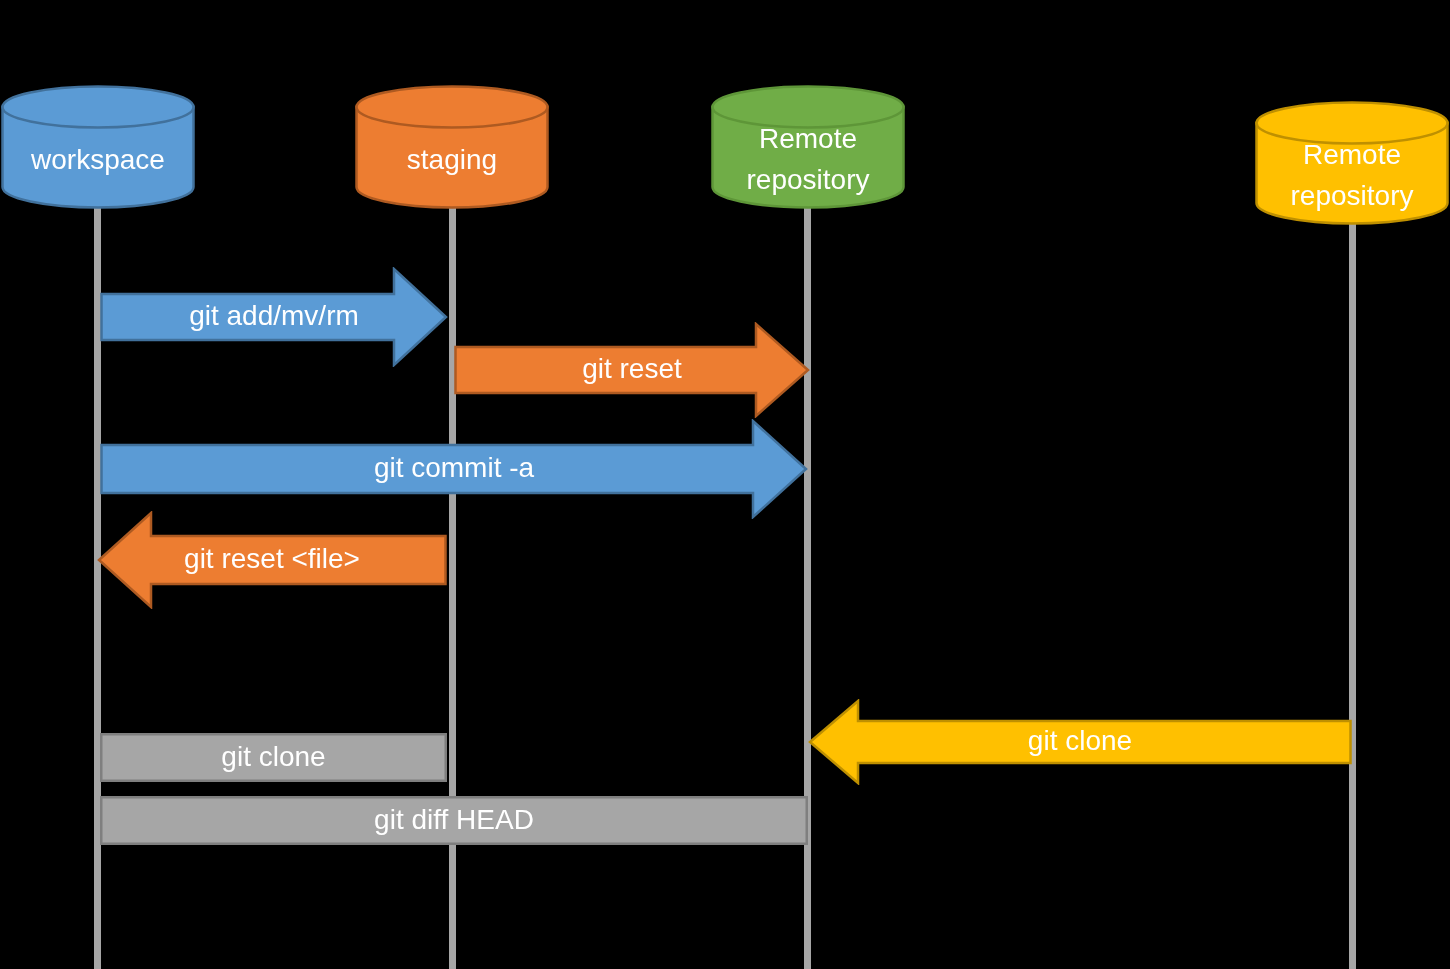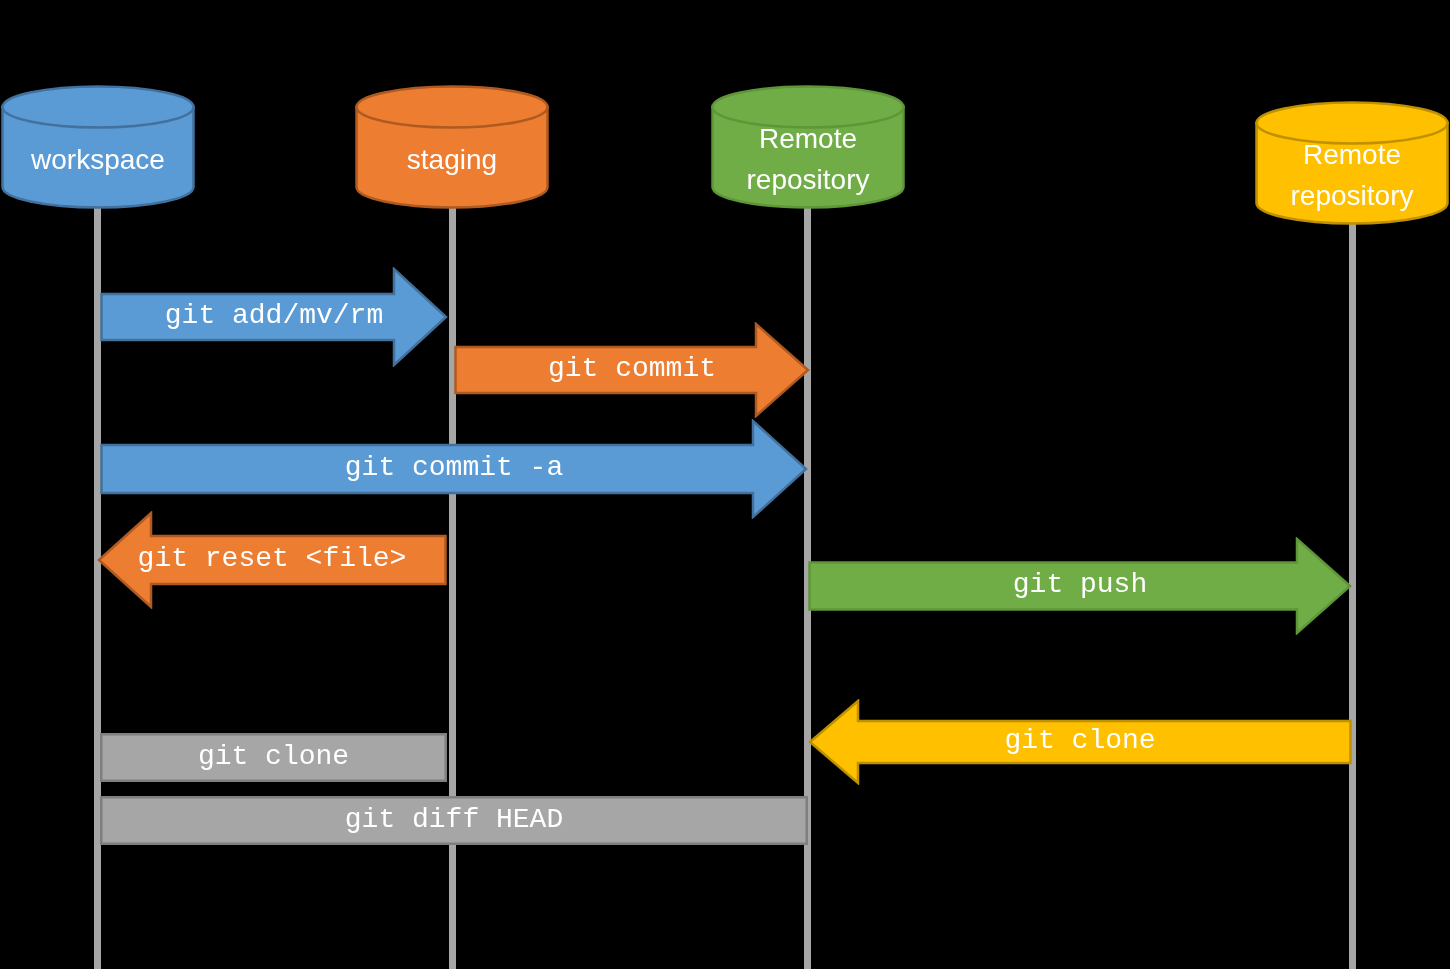--- a/index.html
+++ b/index.html
@@ -19,21 +19,20 @@
     position: absolute;
     width: 7px;
     top: 205px;
     height: 764px;
     background: #A6A6A6;
     z-index: 1;
   }
   .flow {
     position: absolute;
     z-index: 2;
-    font-family: Liberation Mono, monospace;
   }
   .flow svg {
     display: block;
     position: absolute;
     left: 0;
     top: 0;
   }
   .flow-label {
     position: absolute;
     inset: 0;
@@ -89,43 +88,37 @@
     <svg width="348" height="100" viewBox="0 0 348 100">
       <polygon points="1.5,27 294,27 294,2 346,50 294,98 294,73 1.5,73" stroke-width="2.5" fill="#5B9BD5" stroke="#41719C"></polygon>
     </svg>
     <div class="flow-label">git add/mv/rm</div>
   </div>
 
   <div class="flow" style="left:454px; top:322px; width:356px; height:96px">
     <svg width="356" height="96" viewBox="0 0 356 96">
       <polygon points="1.5,25 302,25 302,2 354,48 302,94 302,71 1.5,71" stroke-width="2.5" fill="#ED7D31" stroke="#AE5A21"></polygon>
     </svg>
-    <div class="flow-label">git commit</div>
+    <div class="flow-label">git reset</div>
   </div>
 
   <div class="flow" style="left:100px; top:419px; width:708px; height:100px">
     <svg width="708" height="100" viewBox="0 0 708 100">
       <polygon points="1.5,26 653,26 653,2 706,50 653,98 653,74 1.5,74" stroke-width="2.5" fill="#5B9BD5" stroke="#41719C"></polygon>
     </svg>
     <div class="flow-label">git commit -a</div>
   </div>
 
   <div class="flow" style="left:97px; top:511px; width:350px; height:98px">
     <svg width="350" height="98" viewBox="0 0 350 98">
       <polygon points="348.5,25 54,25 54,2 2,49 54,96 54,73 348.5,73" stroke-width="2.5" fill="#ED7D31" stroke="#AE5A21"></polygon>
     </svg>
     <div class="flow-label">git reset &lt;file&gt;</div>
   </div>
 
-  <div class="flow" style="left:808px; top:537px; width:544px; height:98px">
-    <svg width="544" height="98" viewBox="0 0 544 98">
-      <polygon points="1.5,25.5 489,25.5 489,2 542,49 489,96 489,72.5 1.5,72.5" stroke-width="2.5" fill="#70AD47" stroke="#5E9638"></polygon>
-    </svg>
-    <div class="flow-label">git push</div>
-  </div>
 
 
   <div class="flow" style="left:808px; top:699px; width:544px; height:86px">
     <svg width="544" height="86" viewBox="0 0 544 86">
       <polygon points="542.5,22 50,22 50,2 2,43 50,84 50,64 542.5,64" stroke-width="2.5" fill="#FFC000" stroke="#BF9000"></polygon>
     </svg>
     <div class="flow-label">git clone</div>
   </div>
 
   <div class="flow" style="left:100px; top:733px; width:347px; height:49px">

